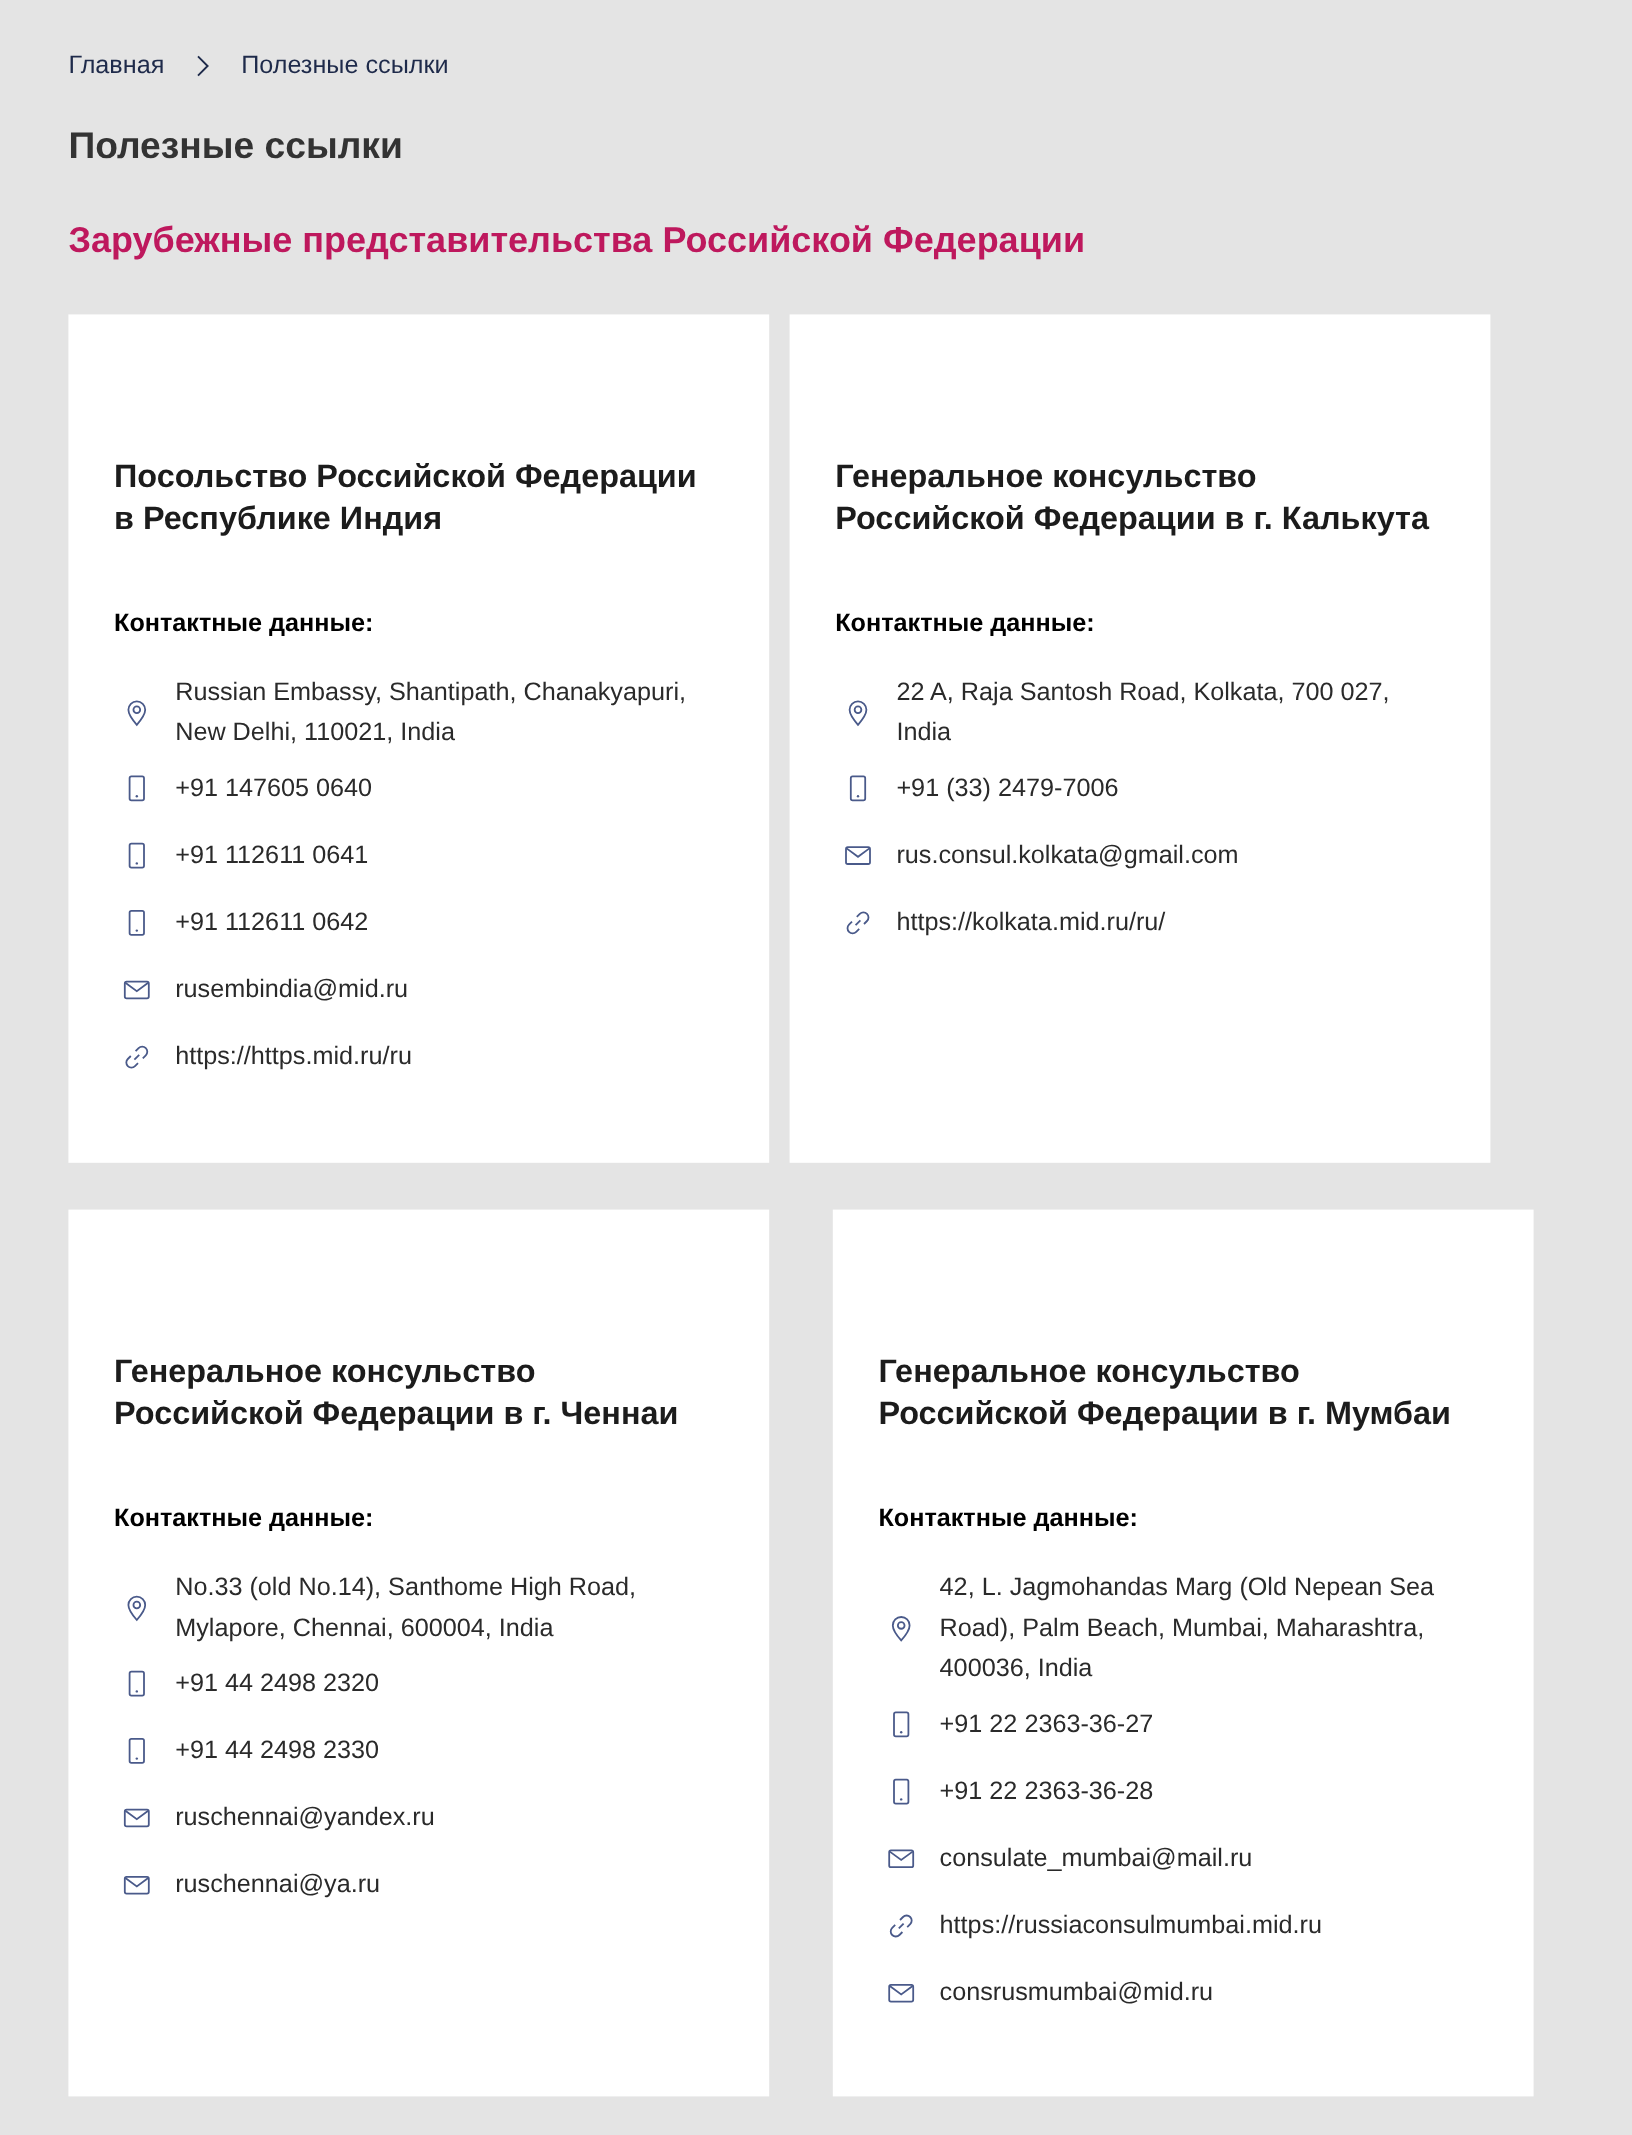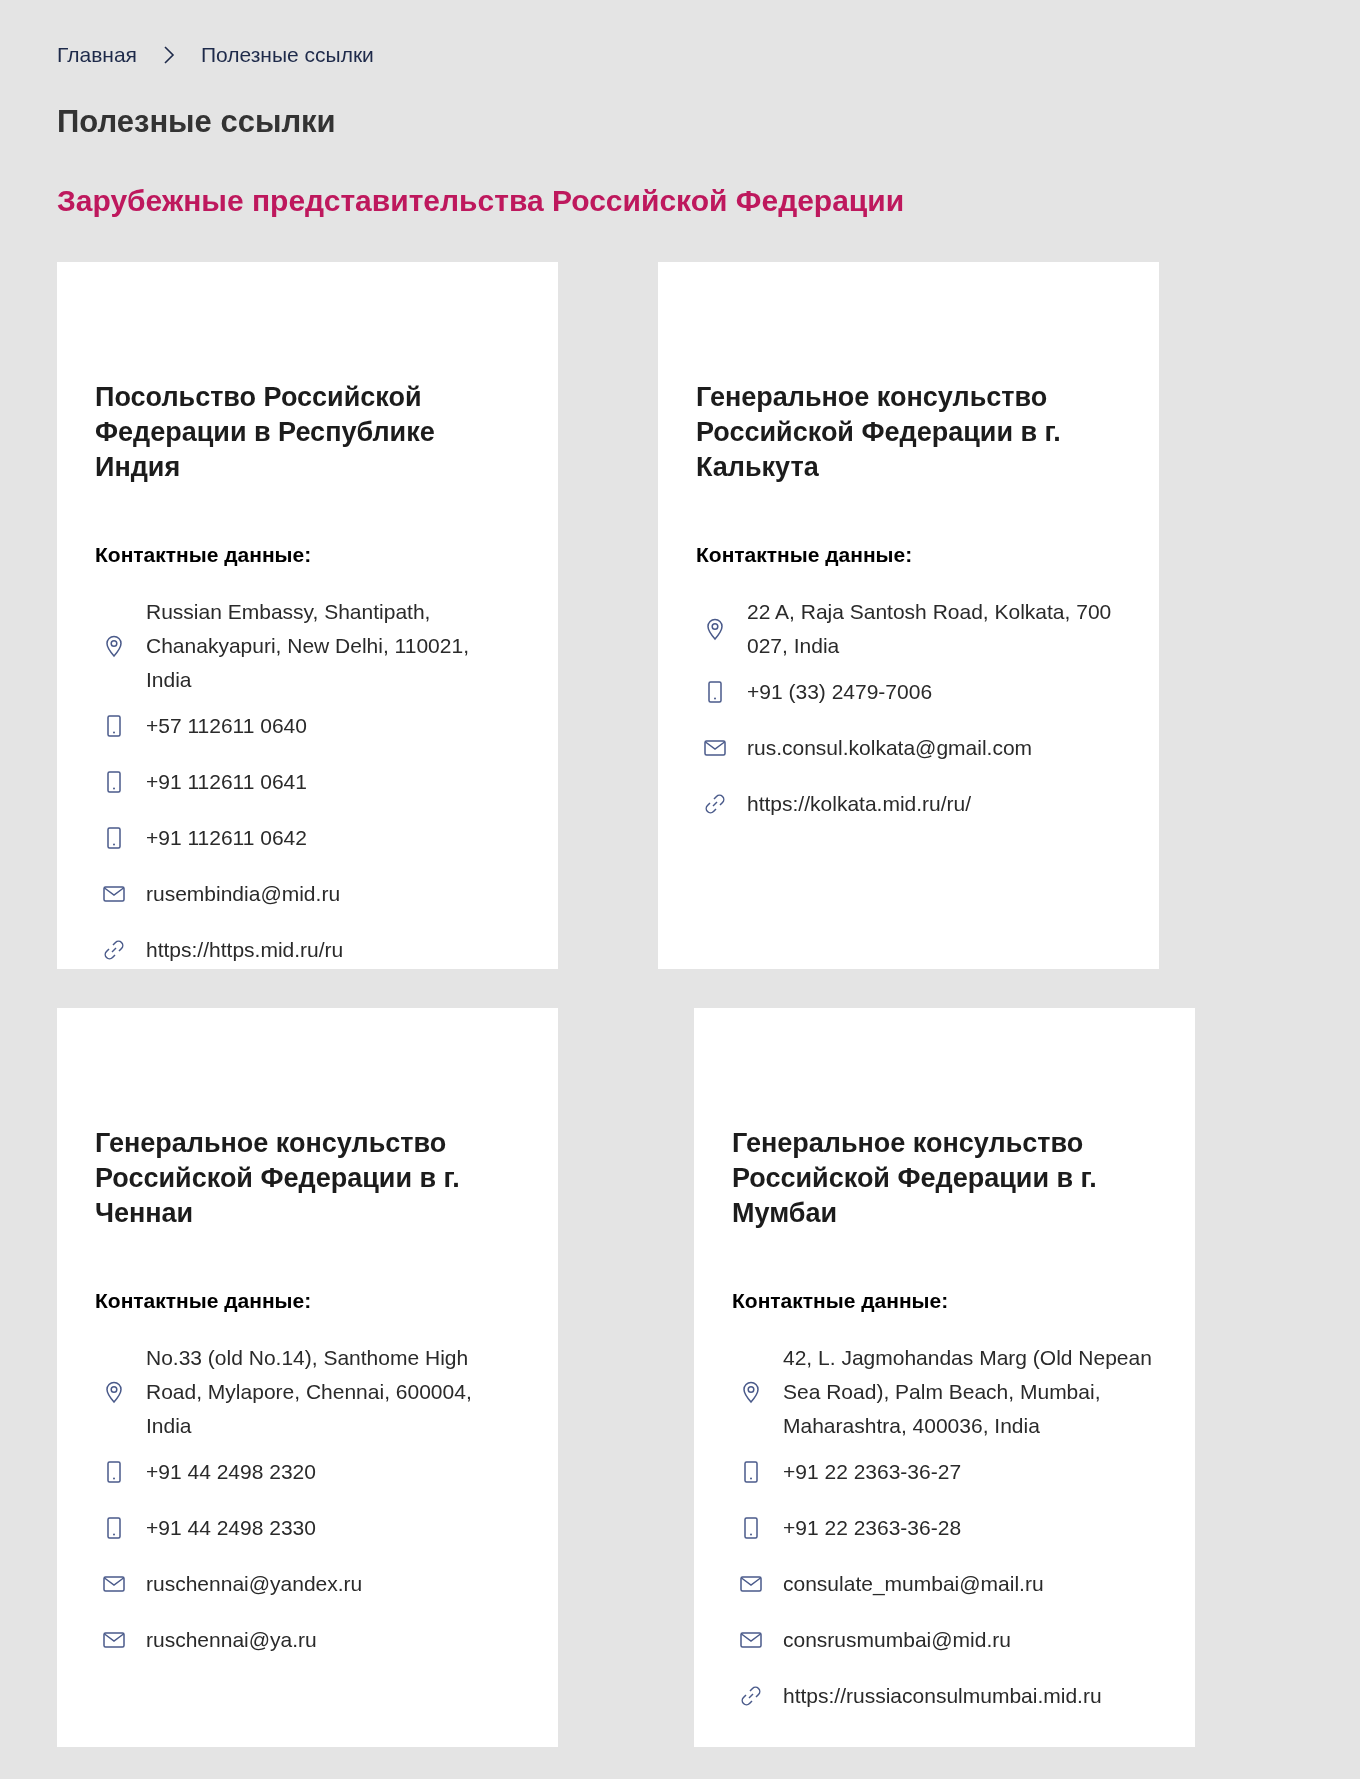--- a/index.html
+++ b/index.html
@@ -42,21 +42,21 @@
     left: 57px;
     top: 184px;
     margin: 0;
     font-size: 30px;
     font-weight: bold;
     color: #be185d;
   }
   .card {
     position: absolute;
     background: #fff;
-    width: 501px;
+    width: 584px;
     box-sizing: border-box;
     padding: 118px 38px 0 38px;
   }
   .card-title {
     margin: 0;
     font-size: 27px;
     line-height: 35px;
     font-weight: bold;
     color: #1c1c1c;
   }
@@ -125,21 +125,21 @@
         </span>
       <span class="txt">Russian Embassy, Shantipath, Chanakyapuri, New Delhi, 110021, India</span>
     </li>
     <li>
       <span class="icon">
           <svg viewBox="0 0 24 24">
             <rect x="6" y="2" width="12" height="20" rx="1.5" fill="none" stroke="#4a5a8a" stroke-width="1.5"></rect>
             <circle cx="12" cy="18.5" r="1" fill="#4a5a8a"></circle>
           </svg>
         </span>
-      <a href="#" class="txt">+57 112611 0640</a>
+      <a href="#" class="txt">+91 147605 0640</a>
     </li>
     <li>
       <span class="icon">
           <svg viewBox="0 0 24 24">
             <rect x="6" y="2" width="12" height="20" rx="1.5" fill="none" stroke="#4a5a8a" stroke-width="1.5"></rect>
             <circle cx="12" cy="18.5" r="1" fill="#4a5a8a"></circle>
           </svg>
         </span>
       <a href="#" class="txt">+91 112611 0641</a>
     </li>
@@ -306,30 +306,30 @@
           <svg viewBox="0 0 24 24">
             <rect x="2" y="5" width="20" height="14" rx="1.5" fill="none" stroke="#4a5a8a" stroke-width="1.5"></rect>
             <path d="M2.5 6 L12 13 L21.5 6" fill="none" stroke="#4a5a8a" stroke-width="1.5"></path>
           </svg>
         </span>
       <a href="#" class="txt">consulate_mumbai@mail.ru</a>
     </li>
     <li>
       <span class="icon">
           <svg viewBox="0 0 24 24">
-            <rect x="2" y="5" width="20" height="14" rx="1.5" fill="none" stroke="#4a5a8a" stroke-width="1.5"></rect>
-            <path d="M2.5 6 L12 13 L21.5 6" fill="none" stroke="#4a5a8a" stroke-width="1.5"></path>
-          </svg>
-        </span>
-      <a href="#" class="txt">consrusmumbai@mid.ru</a>
-    </li>
-    <li>
-      <span class="icon">
-          <svg viewBox="0 0 24 24">
             <path d="M10 14 L14 10" stroke="#4a5a8a" stroke-width="1.5"></path>
             <path d="M11 7 L13.5 4.5 A3.5 3.5 0 0 1 19.5 10.5 L17 13" fill="none" stroke="#4a5a8a" stroke-width="1.5"></path>
             <path d="M13 17 L10.5 19.5 A3.5 3.5 0 0 1 4.5 13.5 L7 11" fill="none" stroke="#4a5a8a" stroke-width="1.5"></path>
           </svg>
         </span>
       <a href="#" class="txt">https://russiaconsulmumbai.mid.ru</a>
     </li>
+    <li>
+      <span class="icon">
+          <svg viewBox="0 0 24 24">
+            <rect x="2" y="5" width="20" height="14" rx="1.5" fill="none" stroke="#4a5a8a" stroke-width="1.5"></rect>
+            <path d="M2.5 6 L12 13 L21.5 6" fill="none" stroke="#4a5a8a" stroke-width="1.5"></path>
+          </svg>
+        </span>
+      <a href="#" class="txt">consrusmumbai@mid.ru</a>
+    </li>
   </ul>
 </div>
 
 </body></html>

